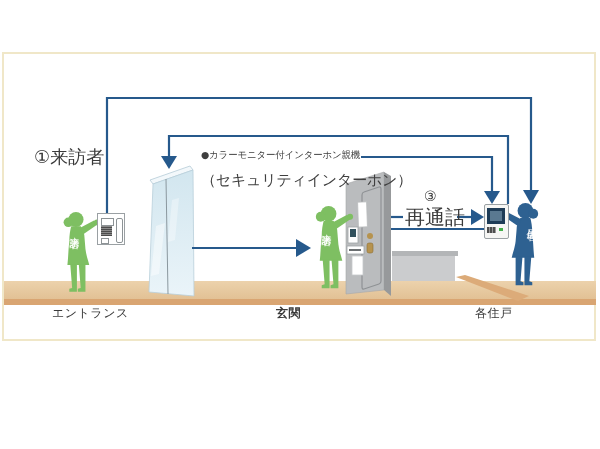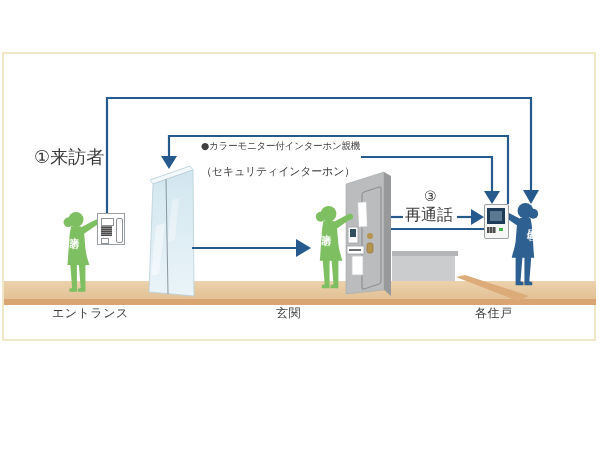--- a/index.html
+++ b/index.html
@@ -10,27 +10,27 @@
   
   #floor-main{left:4px;top:281px;width:592px;height:18px;background:linear-gradient(#ecd2ac,#e2c195);}
   #floor-stripe{left:4px;top:299px;width:592px;height:6px;background:#d9a572;}
   
   #counter-top{left:392px;top:251px;width:66px;height:5px;background:#b3b5b7;}
   #counter-body{left:392px;top:256px;width:63px;height:25px;background:#cbccce;}
   
   .t{white-space:nowrap;line-height:1.15;}
   #step1{left:34px;top:147px;font-size:18px;}
   #step2{left:168px;top:109px;font-size:14px;letter-spacing:.3px;}
-  #devlabel1{left:201px;top:141px;font-size:9.5px;letter-spacing:-.2px;color:#3f3f3f;}
-  #devlabel2{left:201px;top:166px;font-size:11px;letter-spacing:-.2px;color:#3f3f3f;text-align:center;}
+  #devlabel1{left:201px;top:150px;font-size:9.5px;letter-spacing:-.2px;color:#3f3f3f;}
+  #devlabel2{left:201px;top:172px;font-size:15px;letter-spacing:-.2px;color:#3f3f3f;text-align:center;}
   #step3num{left:424px;top:188px;font-size:14px;}
-  #step3{left:405px;top:206px;font-size:16px;}
+  #step3{left:405px;top:206px;font-size:20px;}
   .loc{font-size:12px;letter-spacing:.5px;}
   #loc-entrance{left:52px;top:307px;text-align:center;}
-  #loc-genkan{left:276px;top:307px;}
+  #loc-genkan{left:276px;top:307px;font-weight:bold;}
   #loc-unit{left:475px;top:307px;}
   .figlabel{writing-mode:vertical-rl;text-orientation:upright;color:#ffffff;font-size:10px;
             letter-spacing:1px;line-height:1;}
   #fig1-label{left:69px;top:229px;}
   #fig2-label{left:321px;top:226px;}
   #fig3-label{left:526px;top:221px;}
   
   #entrance-panel{left:97px;top:213px;width:26px;height:30px;background:#fff;border:1px solid #9aa0a3;}
   #ep-screen{left:3px;top:4px;width:11px;height:6px;border:1px solid #8d9396;background:#fff;}
   #ep-speaker{left:3px;top:12px;width:11px;height:10px;background:#4c4c4c;

